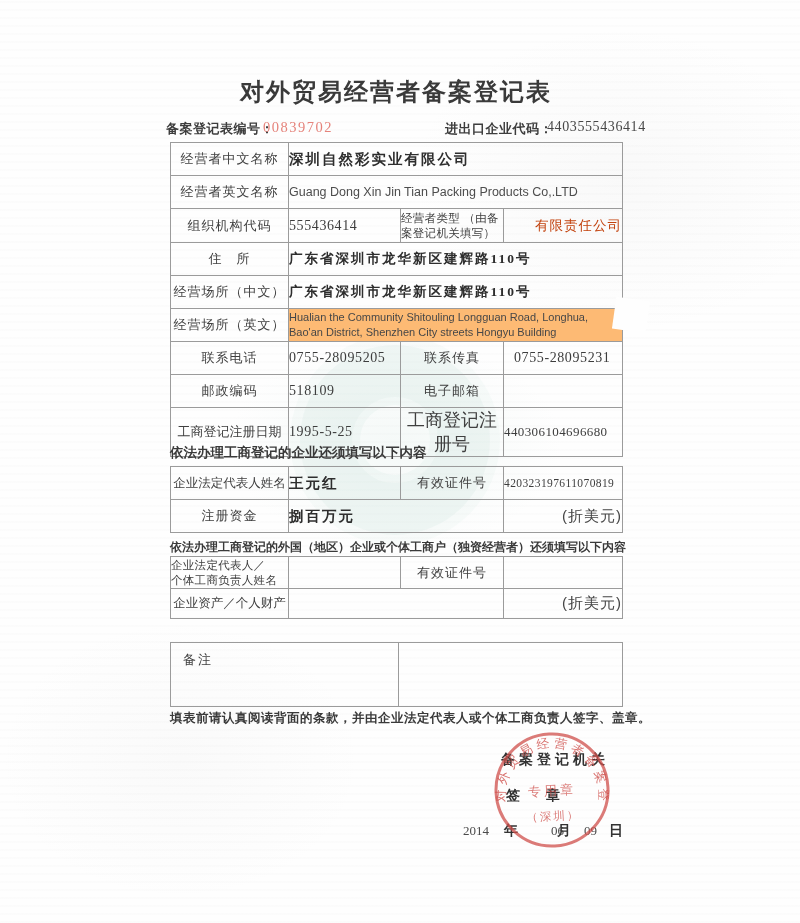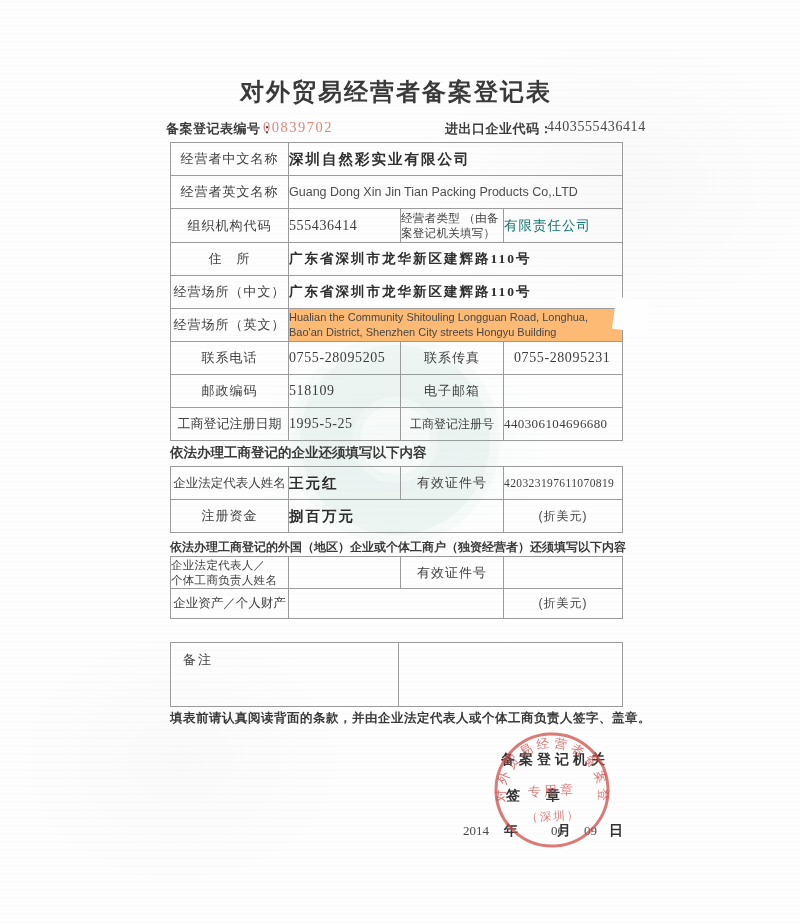--- a/index.html
+++ b/index.html
@@ -27,27 +27,27 @@
   .hdr-lbl{position:absolute;font-size:13px;font-weight:bold;color:#3d3d3d;letter-spacing:0.5px;z-index:1;}
   .hdr-num{position:absolute;font-family:"Liberation Serif",serif;z-index:1;}
   #form-no{left:263px;top:119px;font-size:14.5px;color:#e5837b;letter-spacing:1.5px;}
   #ent-code{left:547px;top:119px;font-size:14px;color:#474747;letter-spacing:0.6px;}
 
   table.frm{border-collapse:collapse;table-layout:fixed;position:absolute;z-index:1;}
   table.frm td{border:1px solid #9b9b9b;overflow:hidden;padding:0;vertical-align:middle;}
   td.lb{text-align:center;font-size:13px;color:#404040;letter-spacing:1px;}
   td.lb2{text-align:left;font-size:11.5px;color:#404040;letter-spacing:0.3px;line-height:1.25;}
   .vcjk{font-family:"Liberation Serif",serif;font-weight:bold;font-size:14.5px;color:#2e2e2e;letter-spacing:2px;padding-left:14px;}
-  .vcjk-n{font-family:"Liberation Serif",serif;font-size:13.5px;color:#0f766e;letter-spacing:1px;text-align:left;}
+  .vcjk-n{font-family:"Liberation Serif",serif;font-size:13.5px;color:#c2410c;letter-spacing:1px;text-align:right;}
   .ven{font-size:12.5px;color:#4d4d4d;padding-left:14px;}
   .ven-sm{font-size:11px;color:#474747;line-height:1.35;padding-left:10px;padding-right:6px;background:#fdba74;}
   .num{font-family:"Liberation Serif",serif;font-size:14px;color:#3d3d3d;letter-spacing:0.6px;padding-left:14px;}
   .num-sm{font-family:"Liberation Serif",serif;font-size:11.5px;color:#3d3d3d;letter-spacing:0.4px;padding-left:8px;}
   .num-md{font-family:"Liberation Serif",serif;font-size:13px;color:#3d3d3d;letter-spacing:0.4px;padding-left:8px;}
-  .usd{font-size:12px;color:#454545;text-align:center;padding-right:10px;letter-spacing:1px;}
+  .usd{font-size:15px;color:#454545;text-align:right;padding-right:10px;letter-spacing:1px;}
   .sec-h{position:absolute;font-weight:bold;color:#3a3a3a;z-index:1;}
   .remark-lbl{vertical-align:top !important;text-align:left;font-size:13px;color:#404040;letter-spacing:2px;padding:8px 0 0 12px !important;}
   .footnote{position:absolute;left:170px;top:710px;font-size:12.5px;font-weight:bold;color:#3a3a3a;letter-spacing:0.5px;z-index:1;}
   .ft-txt{position:absolute;font-weight:bold;color:#323232;z-index:2;}
   .dt{position:absolute;z-index:2;font-family:"Liberation Serif",serif;font-size:13px;color:#4a4a4a;}
   .dt-u{position:absolute;z-index:2;font-weight:bold;font-size:14px;color:#333;}
   .stamp{position:absolute;left:477px;top:715px;width:150px;height:150px;z-index:3;transform:rotate(-3deg);}
   .white-patch{position:absolute;left:614px;top:299px;width:34px;height:32px;background:#fefefe;transform:rotate(8deg);z-index:2;}
 </style>
 </head>
@@ -108,21 +108,21 @@
   </tr>
   <tr style="height:33px">
     <td class="lb">邮政编码</td>
     <td class="num">518109</td>
     <td class="lb">电子邮箱</td>
     <td class="num"></td>
   </tr>
   <tr style="height:33px">
     <td class="lb" style="letter-spacing:0">工商登记注册日期</td>
     <td class="num">1995-5-25</td>
-    <td class="lb" style="letter-spacing:0;font-size:12px">工商登记注册号</td>
+    <td class="lb" style="letter-spacing:0;font-size:18px">工商登记注册号</td>
     <td class="num-md">440306104696680</td>
   </tr>
 </tbody>
   </table>
 <div class="white-patch"></div>
 
 <div class="sec-h" style="left:170px;top:444px;font-size:13.5px;">依法办理工商登记的企业还须填写以下内容</div>
 
 <table class="frm" style="left:170px;top:466px;width:452px;">
   <colgroup>

